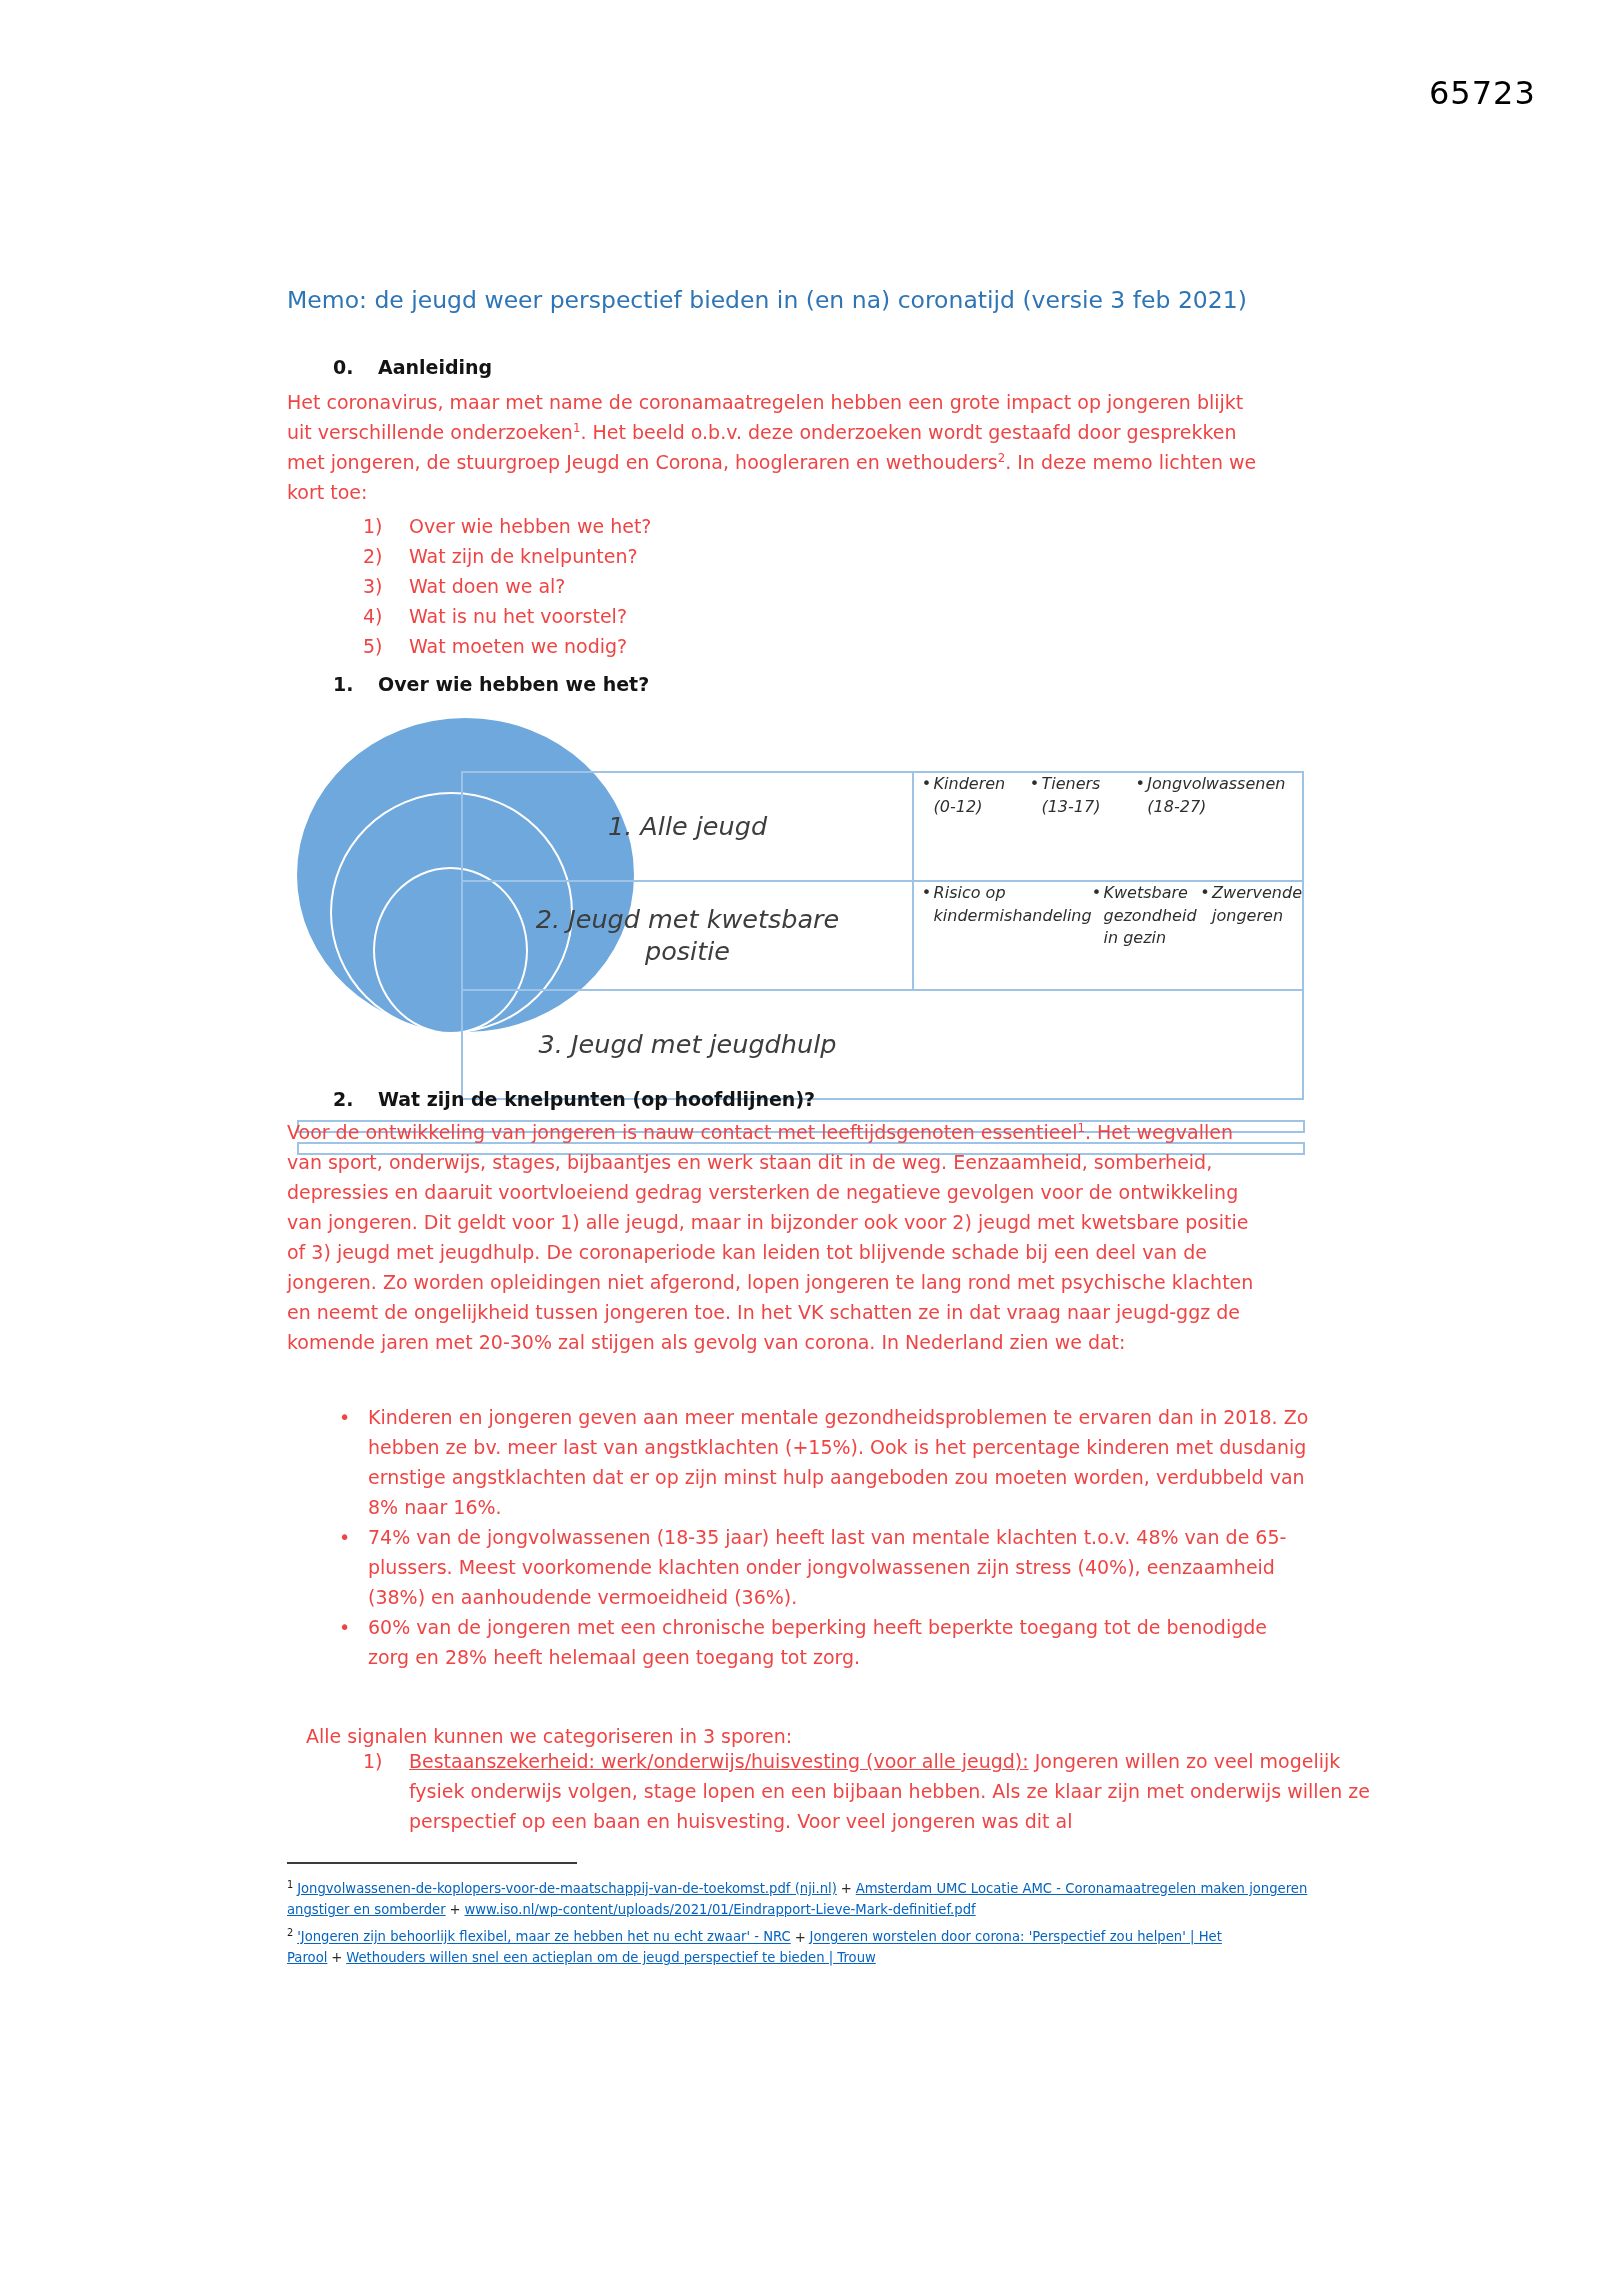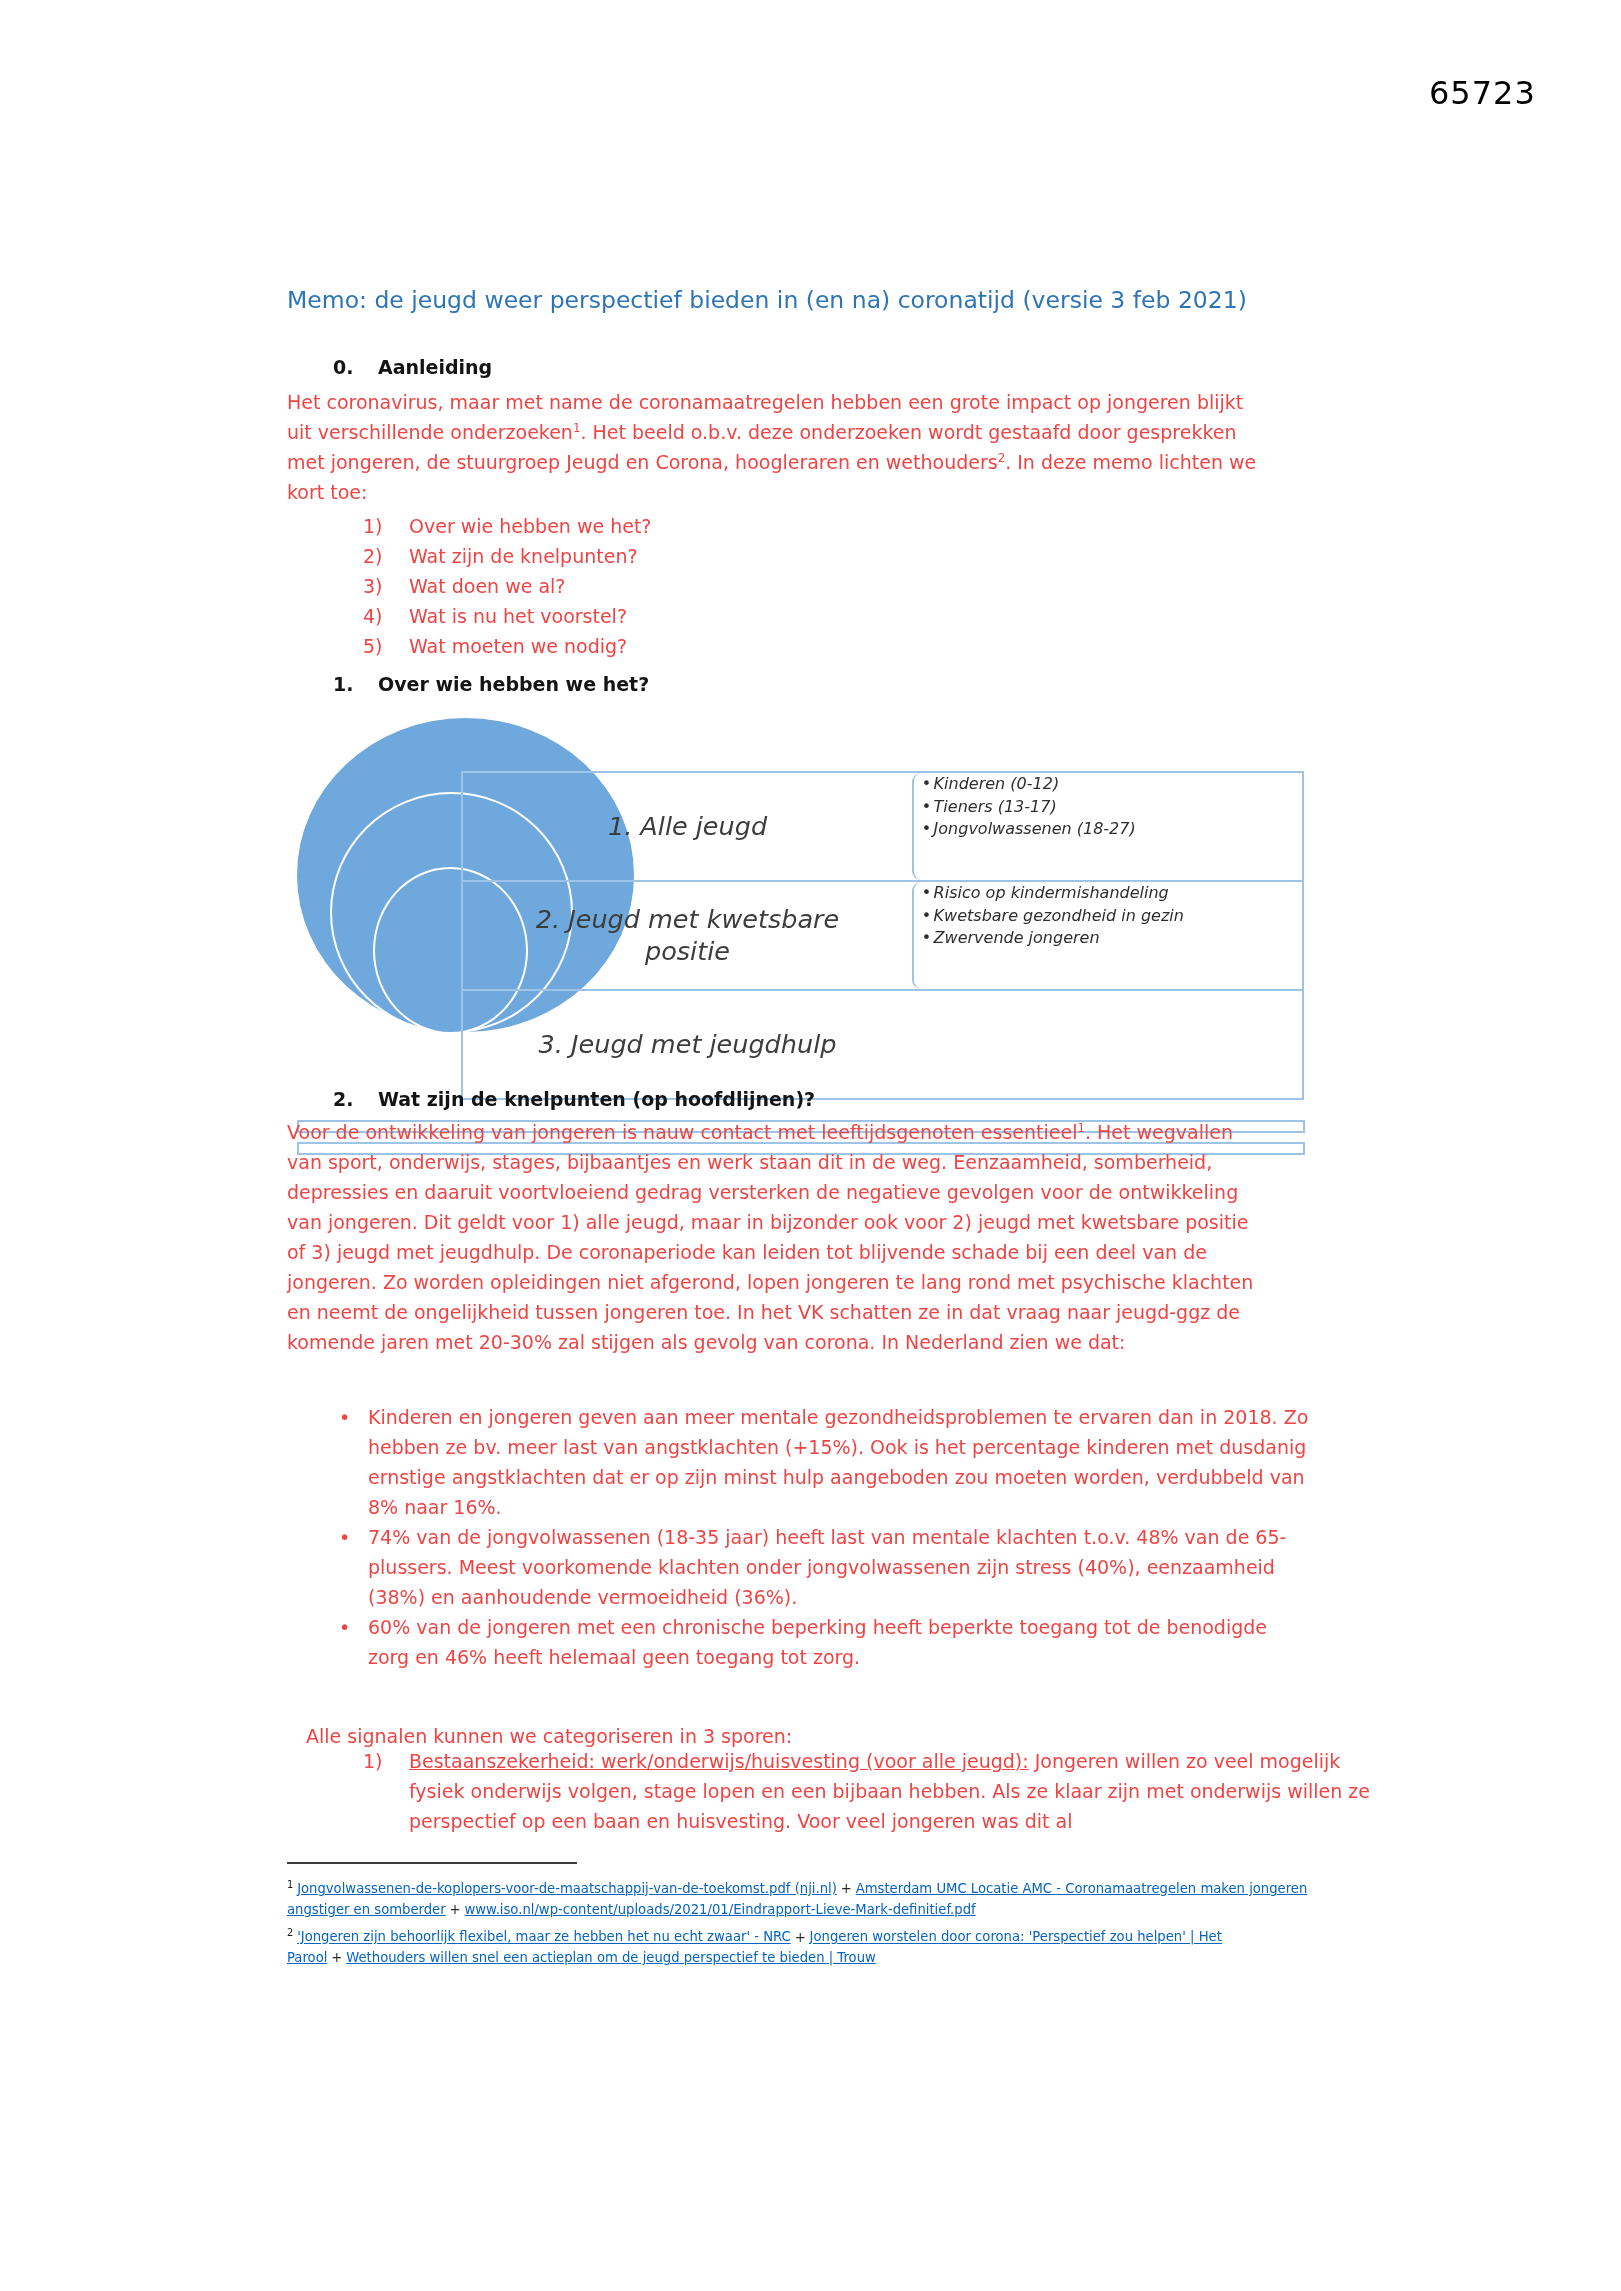--- a/index.html
+++ b/index.html
@@ -40,22 +40,22 @@
   .e3 { left:86px; top:157px; width:155px; height:167px; }
   .drows { position:absolute; left:174px; top:61px; width:843px;font-style:italic; }
   .drow { display:flex; border:2px solid #9dc3e6; height:111px; margin-top:-2px; box-sizing:border-box; background:transparent; }
   .drow:first-child { margin-top:0; }
   .dlabel {
     width:449px; display:flex; align-items:center; justify-content:center;
     text-align:center; font-size:25.5px; color:#3d3d3d; line-height:1.25;
   }
   .dlabel > span { display:inline-block; max-width:333px; }
   .dbullets {
-    flex:1; border-left:2px solid #9dc3e6; display:flex; flex-direction:column;
-    justify-content:flex-start; padding-left:7.8px; box-sizing:border-box;border-radius:9px;
+    flex:1; border-left:2px solid #9dc3e6; display:flex; flex-direction:row;
+    justify-content:space-between; padding-left:7.8px; box-sizing:border-box;
   }
   .dbullet { font-size:16px; color:#2e2e2e; line-height:22.5px; position:relative; padding-left:11.8px; }
   .dbullet::before { content:"\2022"; position:absolute; left:0; }
   .thin { position:absolute; left:9.8px; width:1008px; height:12.7px; border:2px solid #9dc3e6; box-sizing:border-box; background:#ffffff; }
   .thin1 { top:410px; }
   .thin2 { top:432px; }
 
   
   .sec2para { position:absolute; top:1117px; left:287px; width:975px; margin:0; }
   .blist { position:absolute; top:1402px; left:334px; width:980px; }
@@ -139,21 +139,21 @@
 
   <div class="heading h-sec2">
     <span class="hnum">2.</span><span>Wat zijn de knelpunten (op hoofdlijnen)?</span>
   </div>
 
   <p class="body-text sec2para"><span>Voor de ontwikkeling van jongeren is nauw contact met leeftijdsgenoten essentieel</span><sup class="fnref">1</sup><span>. Het wegvallen van sport, onderwijs, stages, bijbaantjes en werk staan dit in de weg. Eenzaamheid, somberheid, depressies en daaruit voortvloeiend gedrag versterken de negatieve gevolgen voor de ontwikkeling van jongeren. Dit geldt voor 1) alle jeugd, maar in bijzonder ook voor 2) jeugd met kwetsbare positie of 3) jeugd met jeugdhulp. De coronaperiode kan leiden tot blijvende schade bij een deel van de jongeren. Zo worden opleidingen niet afgerond, lopen jongeren te lang rond met psychische klachten en neemt de ongelijkheid tussen jongeren toe. In het VK schatten ze in dat vraag naar jeugd-ggz de komende jaren met 20-30% zal stijgen als gevolg van corona. In Nederland zien we dat:</span></p>
 
   <div class="blist body-text">
     <div class="bitem">Kinderen en jongeren geven aan meer mentale gezondheidsproblemen te ervaren dan in 2018. Zo hebben ze bv. meer last van angstklachten (+15%). Ook is het percentage kinderen met dusdanig ernstige angstklachten dat er op zijn minst hulp aangeboden zou moeten worden, verdubbeld van 8% naar 16%.</div>
     <div class="bitem">74% van de jongvolwassenen (18-35 jaar) heeft last van mentale klachten t.o.v. 48% van de 65-plussers. Meest voorkomende klachten onder jongvolwassenen zijn stress (40%), eenzaamheid (38%) en aanhoudende vermoeidheid (36%).</div>
-    <div class="bitem">60% van de jongeren met een chronische beperking heeft beperkte toegang tot de benodigde zorg en 46% heeft helemaal geen toegang tot zorg.</div>
+    <div class="bitem">60% van de jongeren met een chronische beperking heeft beperkte toegang tot de benodigde zorg en 28% heeft helemaal geen toegang tot zorg.</div>
   </div>
 
   <p class="body-text sporen-intro">Alle signalen kunnen we categoriseren in 3 sporen:</p>
 
   <div class="spoor body-text qitem">
     <span class="qnum">1)</span><span class="u">Bestaanszekerheid: werk/onderwijs/huisvesting (voor alle jeugd):</span><span> Jongeren willen zo veel mogelijk fysiek onderwijs volgen, stage lopen en een bijbaan hebben. Als ze klaar zijn met onderwijs willen ze perspectief op een baan en huisvesting. Voor veel jongeren was dit al</span>
   </div>
 
   <div class="fnsep-line"></div>
   <div class="footnotes">

